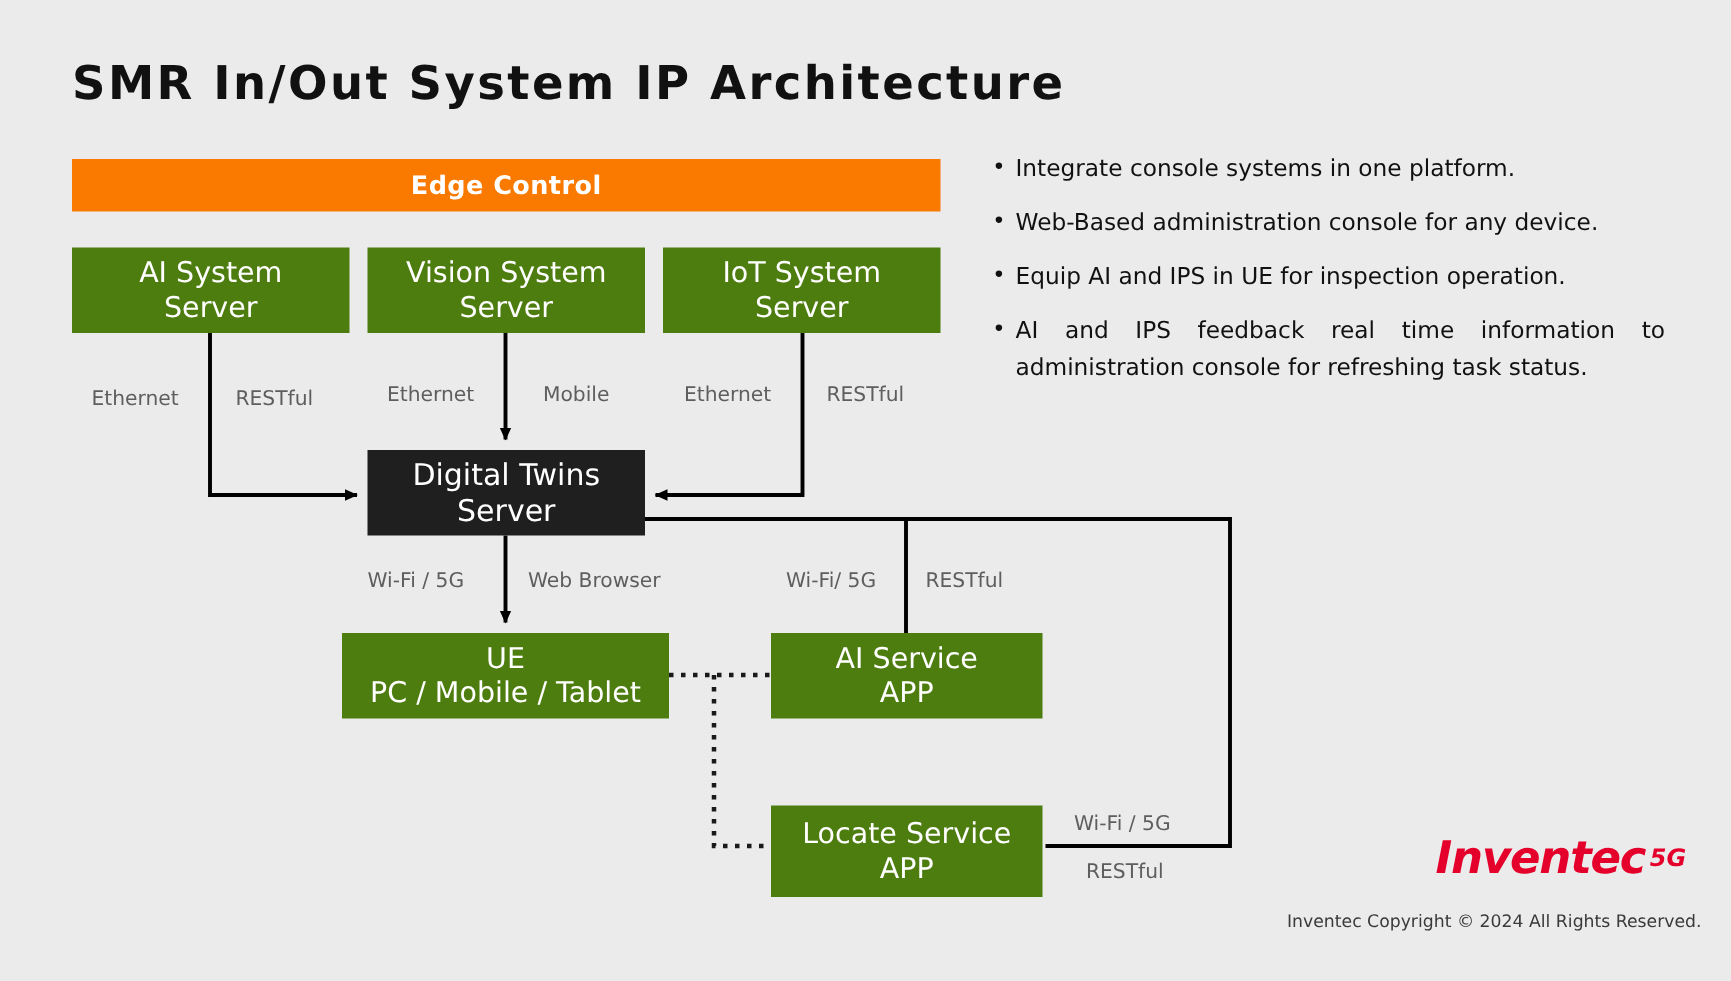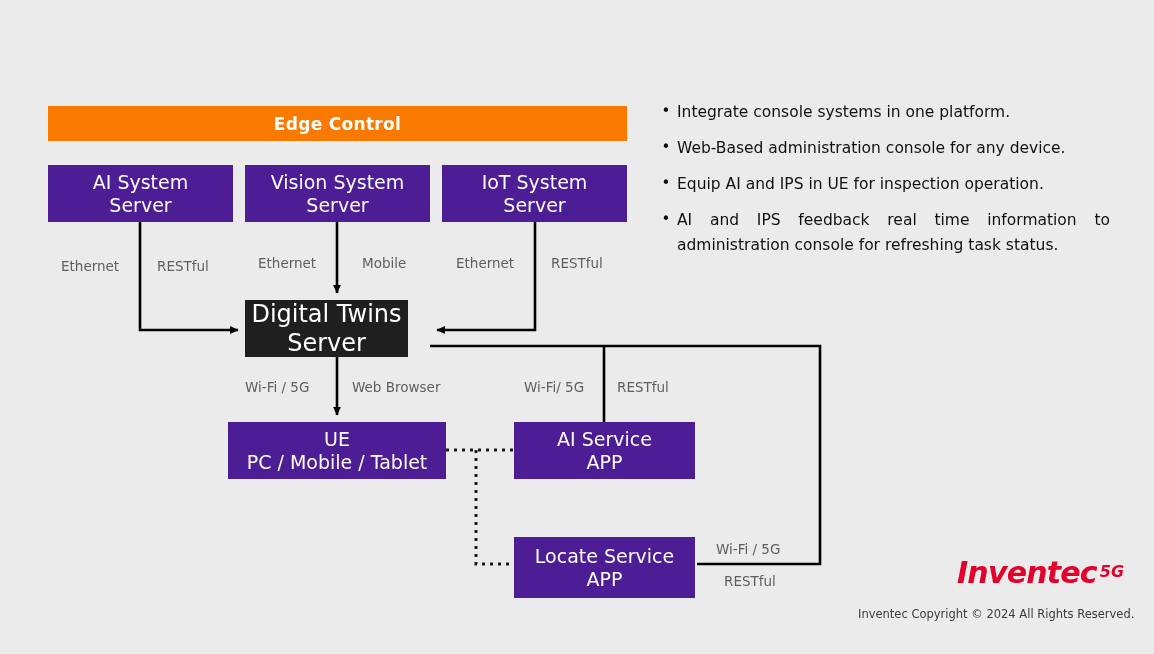--- a/index.html
+++ b/index.html
@@ -49,21 +49,21 @@
     color: #ffffff;
     font-size: 17px;
     font-weight: bold;
     letter-spacing: 0.3px;
     text-align: right;
   }
 
   
   .node {
     position: absolute;
-    background: #4c1d95;
+    background: #4d7c0f;
     color: #ffffff;
     display: flex;
     flex-direction: column;
     align-items: center;
     justify-content: center;
     text-align: center;
     line-height: 1.18;
     font-size: 19px;
     font-weight: normal;
   }
@@ -71,21 +71,21 @@
     background: #1f1f1f;
   }
   .node .l1, .node .l2 {
     display: block;
     white-space: nowrap;
   }
 
   .n-ai-system    { left: 48px;  top: 165px; width: 185px; height: 57px; }
   .n-vision       { left: 245px; top: 165px; width: 185px; height: 57px; }
   .n-iot          { left: 442px; top: 165px; width: 185px; height: 57px; }
-  .n-digital      { left: 245px; top: 300px; width: 163px; height: 57px; font-size: 24px; }
+  .n-digital      { left: 245px; top: 300px; width: 185px; height: 57px; font-size: 20px; }
   .n-ue           { left: 228px; top: 422px; width: 218px; height: 57px; }
   .n-ai-service   { left: 514px; top: 422px; width: 181px; height: 57px; }
   .n-locate       { left: 514px; top: 537px; width: 181px; height: 61px; }
 
   
   .link-label {
     position: absolute;
     font-size: 13.5px;
     color: #5e5e5e;
     white-space: nowrap;
@@ -164,20 +164,21 @@
     font-size: 11.5px;
     color: #3a3a3a;
     white-space: nowrap;
   }
 </style>
 </head>
 <body>
 
 <div id="slide">
 
+  <div class="title">SMR In/Out System IP Architecture</div>
 
   <div class="edge-banner">
     <span class="lbl">Edge Control</span>
   </div>
 
   <svg id="wires" viewBox="0 0 1154 654">
     <defs>
       <marker id="arrow" markerWidth="9" markerHeight="9" refX="8" refY="4.5" orient="auto" markerUnits="userSpaceOnUse">
         <path d="M0,0.6 L8.6,4.5 L0,8.4 z" fill="#000000"></path>
       </marker>

